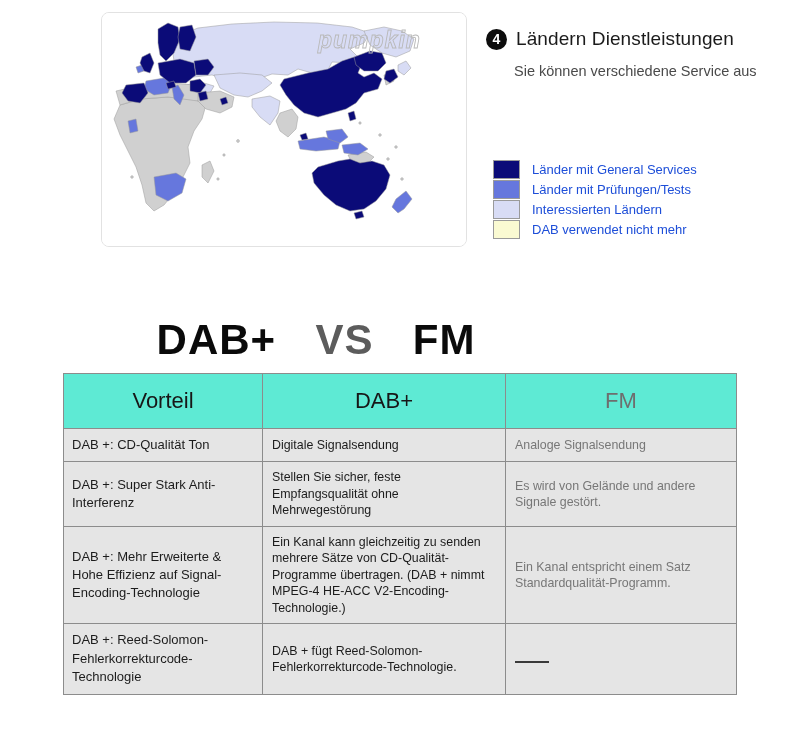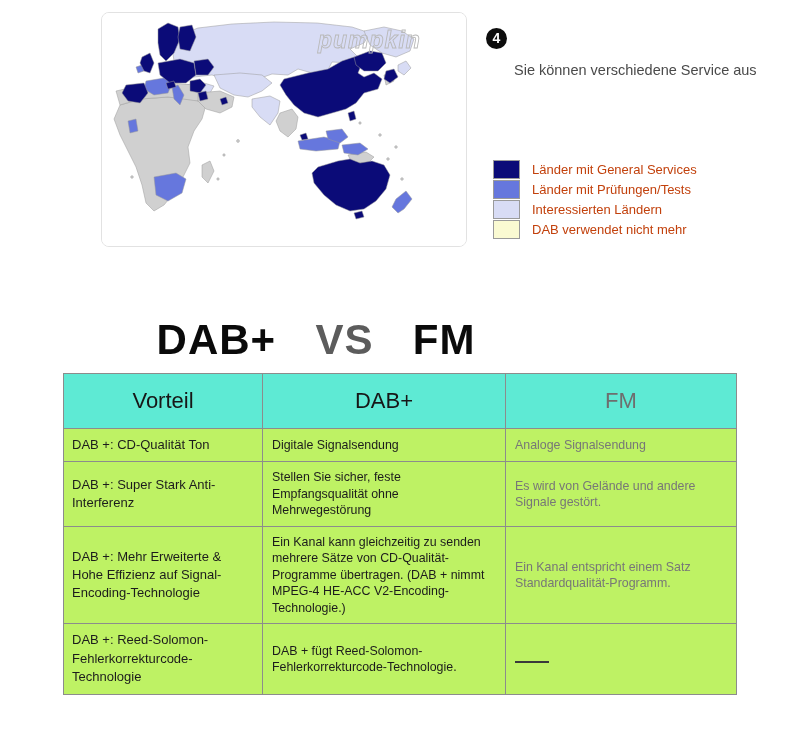--- a/index.html
+++ b/index.html
@@ -108,21 +108,21 @@
   .legend-swatch {
     width: 27px;
     height: 19px;
     border: 1px solid #9a9a9a;
     box-sizing: border-box;
     flex: 0 0 auto;
   }
   .legend-label {
     margin-left: 12px;
     font-size: 13px;
-    color: #c2410c;
+    color: #1d4ed8;
     white-space: nowrap;
   }
 
   
   #vs-title {
     position: absolute;
     left: 0;
     top: 316px;
     width: 632px;
     text-align: center;
@@ -163,21 +163,21 @@
     color: #171717;
   }
   #compare-table thead th.th-fm {
     color: #6e6e6e;
   }
   #compare-table tbody td {
     padding: 7px 9px;
     font-size: 12.4px;
     line-height: 1.33;
     color: #1c1c1c;
-    background: #bef264;
+    background: #e5e5e5;
   }
   #compare-table tbody td.col-adv {
     font-size: 13px;
     line-height: 1.42;
     padding: 7px 8px;
   }
   #compare-table tbody td.col-fm {
     color: #777777;
   }
   .dash-cell {
@@ -265,20 +265,21 @@
     </svg>
 
     <svg id="map-watermark" viewBox="0 0 140 34">
       <text x="2" y="25" font-family="'Liberation Sans', sans-serif" font-size="23" font-style="italic" font-weight="bold" letter-spacing="1" fill="none" stroke="#b9b9b9" stroke-width="0.9">pumpkin</text>
     </svg>
   </div>
 
   <div id="info-block">
     <div id="info-heading-row">
       <div id="badge-four">4</div>
+      <div id="info-heading-text">Ländern Dienstleistungen</div>
     </div>
     <div class="info-para-line">Sie können verschiedene Service aus</div>
   </div>
 
   <div id="legend">
     <div class="legend-row">
       <span class="legend-swatch" style="background:#0b0b78"></span>
       <span class="legend-label">Länder mit General Services</span>
     </div>
     <div class="legend-row">

